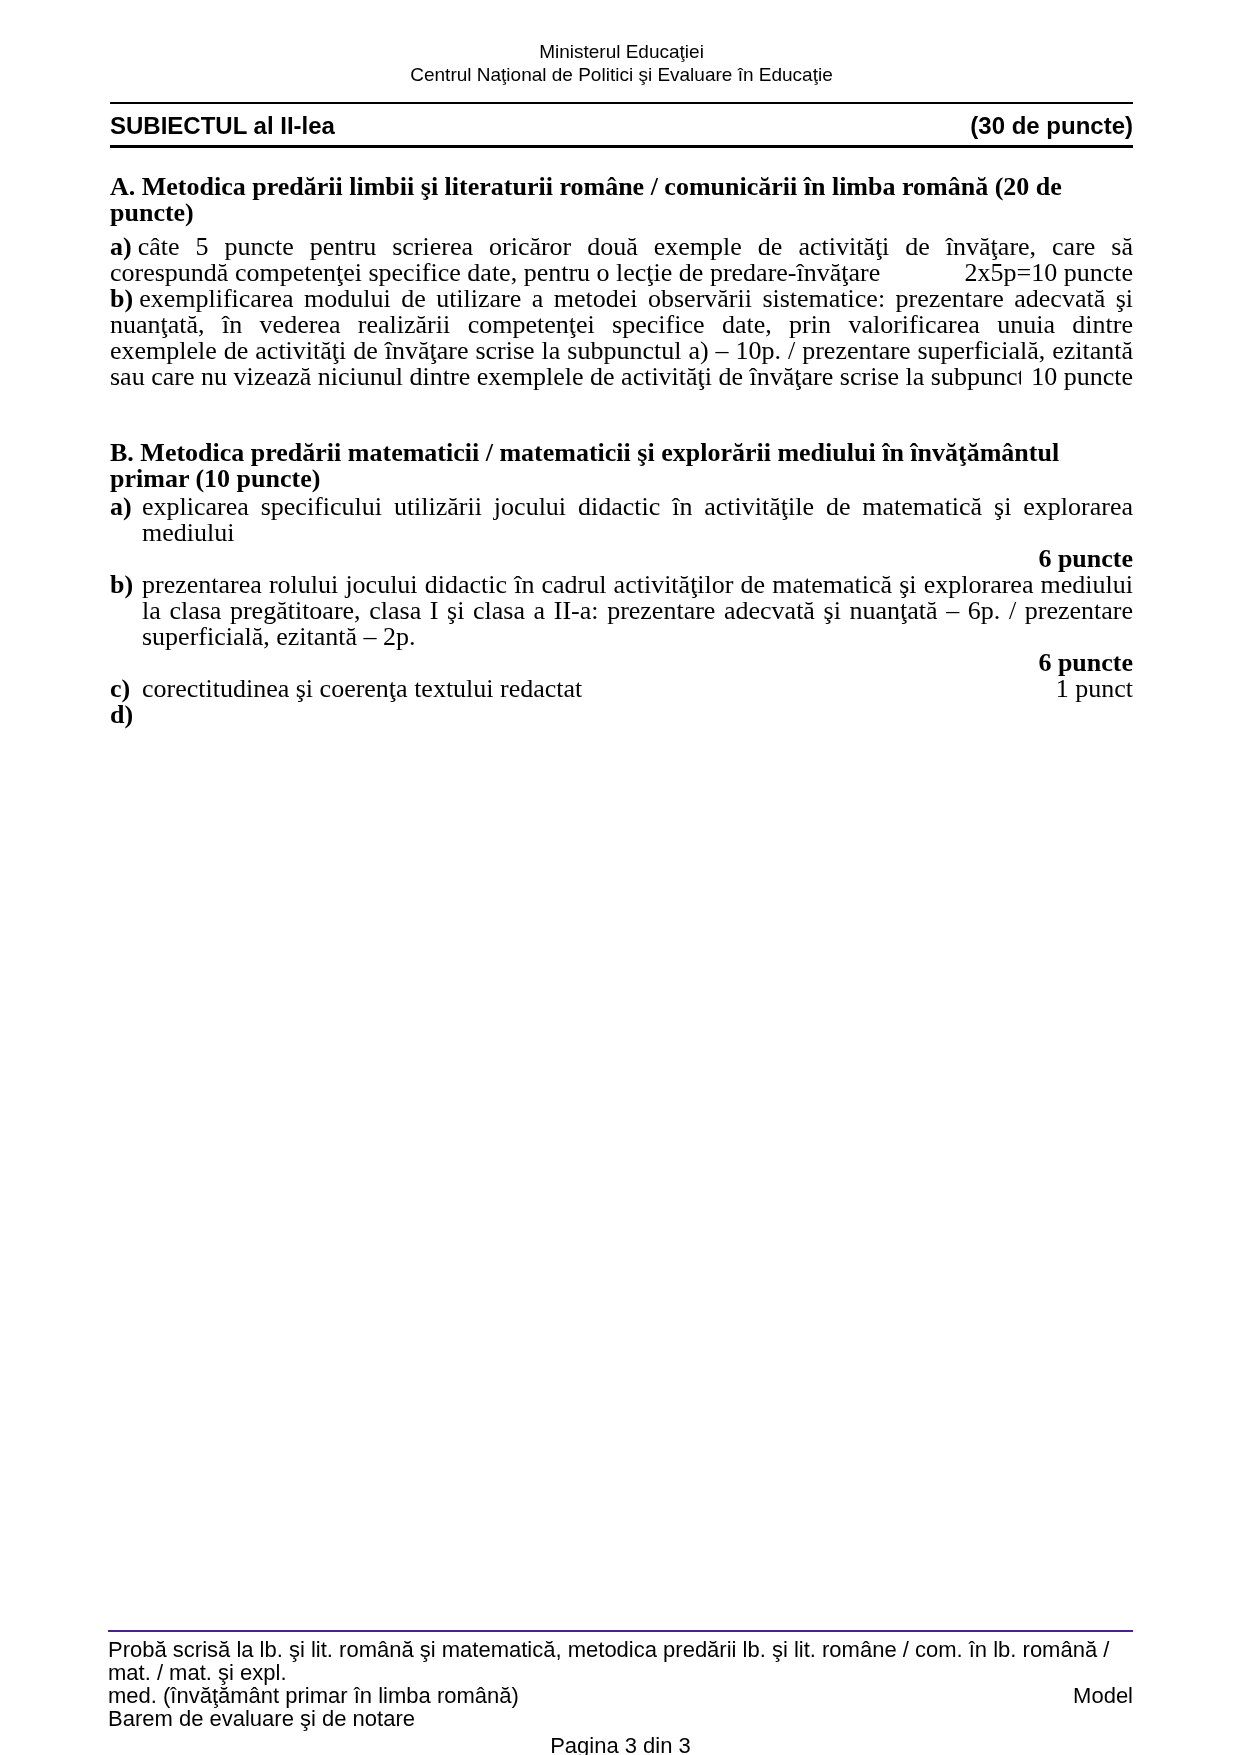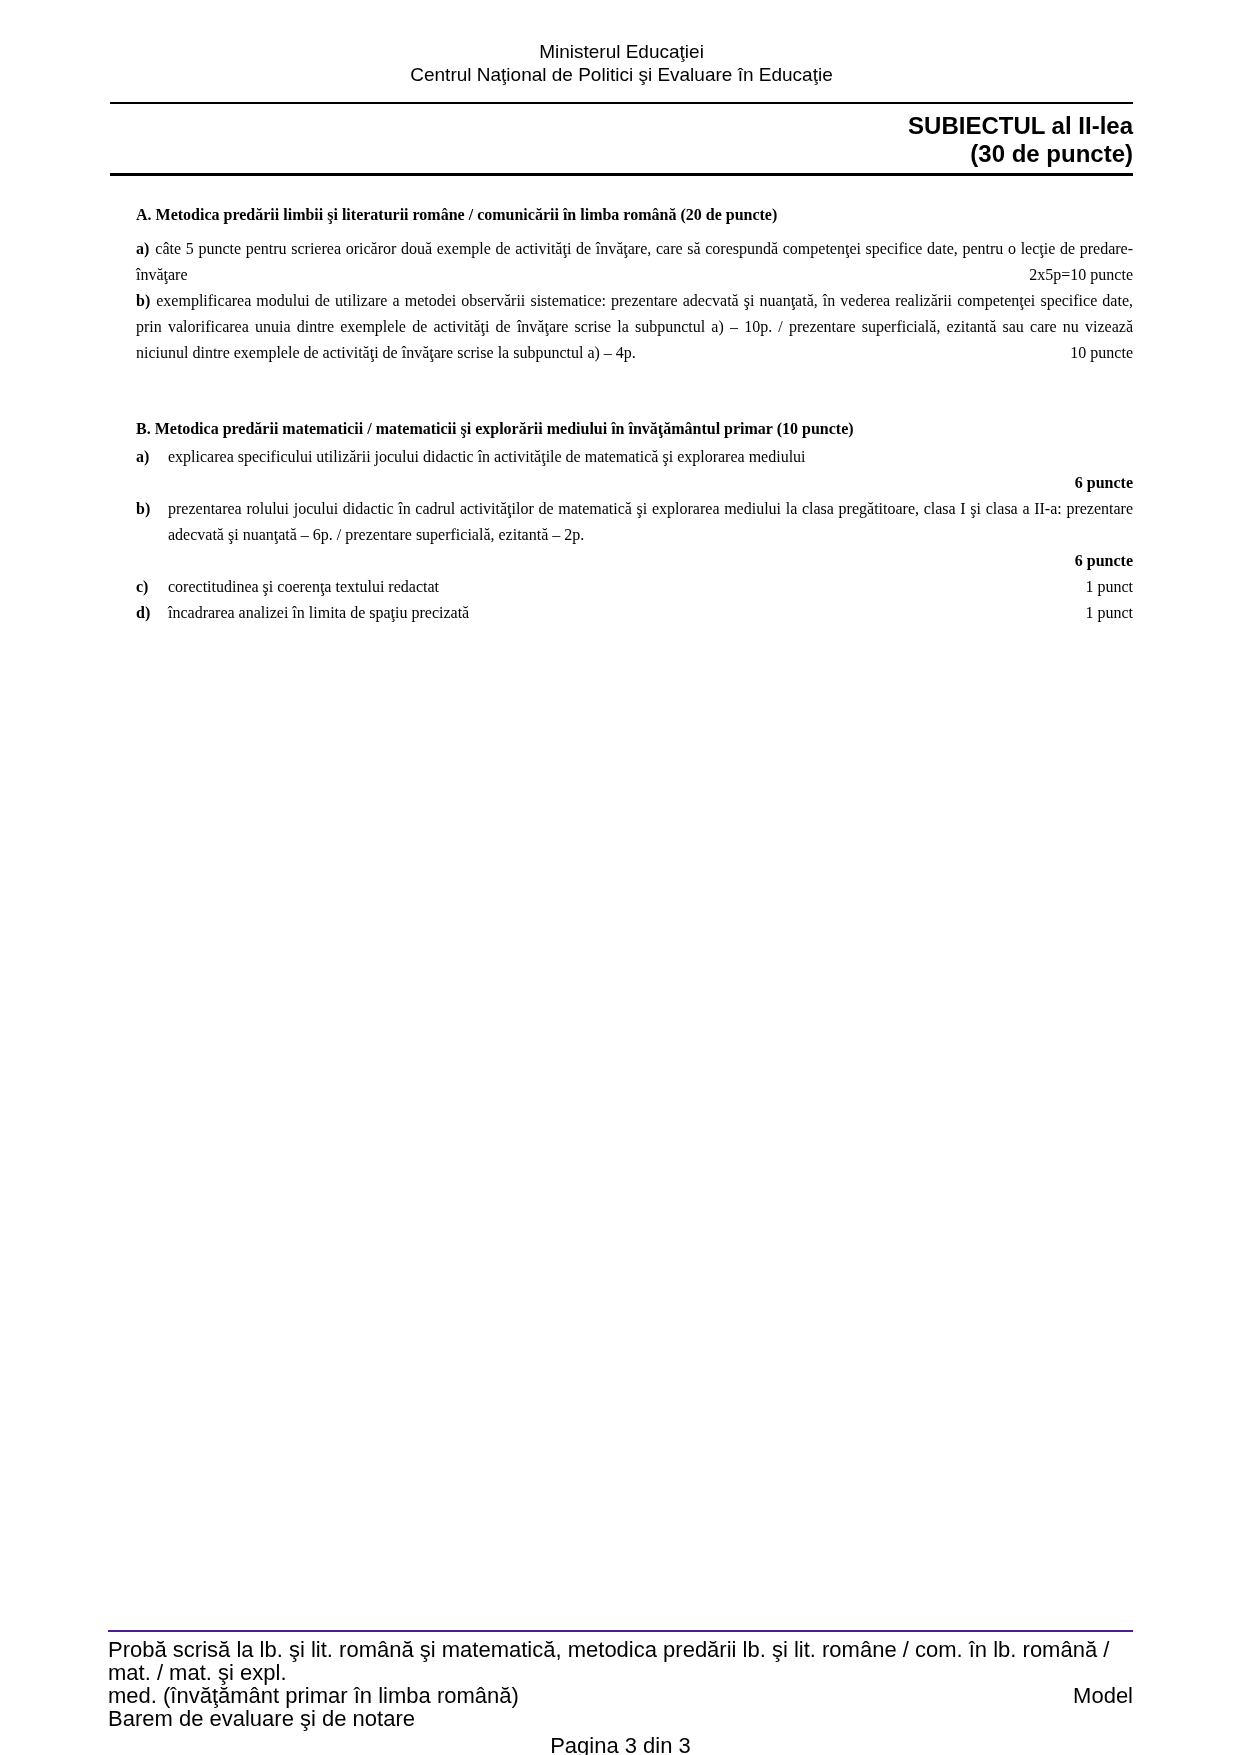--- a/index.html
+++ b/index.html
@@ -33,28 +33,26 @@
   .subject-row {
     display: flex;
     justify-content: space-between;
     align-items: flex-end;
     font-family: "Liberation Sans", sans-serif;
     font-weight: bold;
     font-size: 24px;
     margin-top: 8px;
     padding-bottom: 5px;
     border-bottom: 3px solid #000;
-    flex-direction: column;
   }
   
   .body-text {
-    font-size: 16px;
+    font-size: 26px;
     line-height: 26px;
     margin-top: 26px;
-    margin-left: 26px;
   }
   .sec-heading {
     font-weight: bold;
     margin-bottom: 8px;
   }
   .para {
     position: relative;
     text-align: justify;
   }
   .marker-inline {
@@ -150,21 +148,21 @@
           <span class="marker-hang">b)</span><span>prezentarea rolului jocului didactic în cadrul activităţilor de matematică şi explorarea mediului la clasa pregătitoare, clasa I şi clasa a II-a: prezentare adecvată şi nuanţată – 6p. / prezentare superficială, ezitantă – 2p.</span>
         </div>
         <div class="pts-line">6 puncte</div>
 
         <div class="b-item">
           <span class="marker-hang">c)</span><span>corectitudinea şi coerenţa textului redactat</span>
           <span class="pts pts-bold">1 punct</span>
         </div>
 
         <div class="b-item">
-          <span class="marker-hang">d)</span><span>încadrarea analizei în limita de spaţiu precizată</span>
+          <span class="marker-hang">d)</span>
           <span class="pts pts-bold">1 punct</span>
         </div>
       </div>
 
     </div>
   </div>
 
   <div class="doc-footer">
     <div>Probă scrisă la lb. şi lit. română şi matematică, metodica predării lb. şi lit. române / com. în lb. română / mat. / mat. şi expl.</div>
     <div class="footer-row2">

